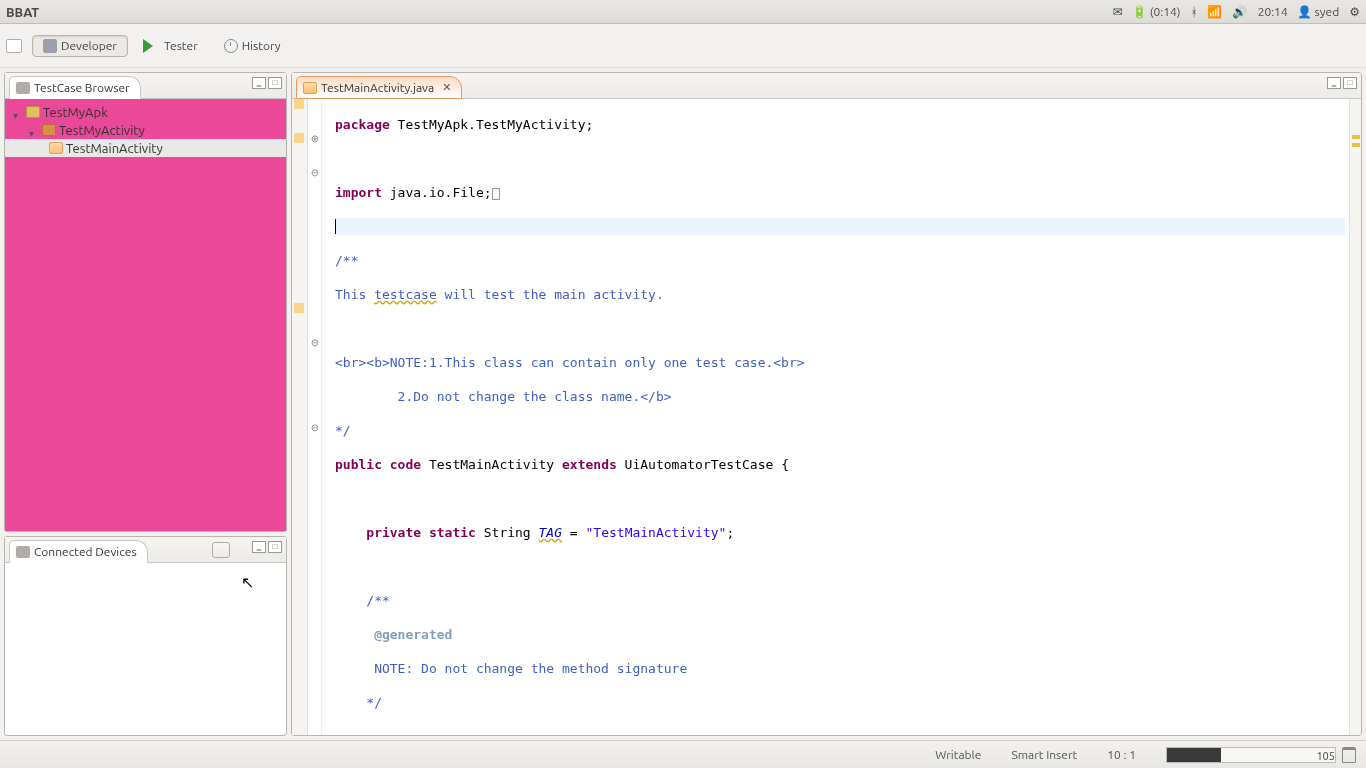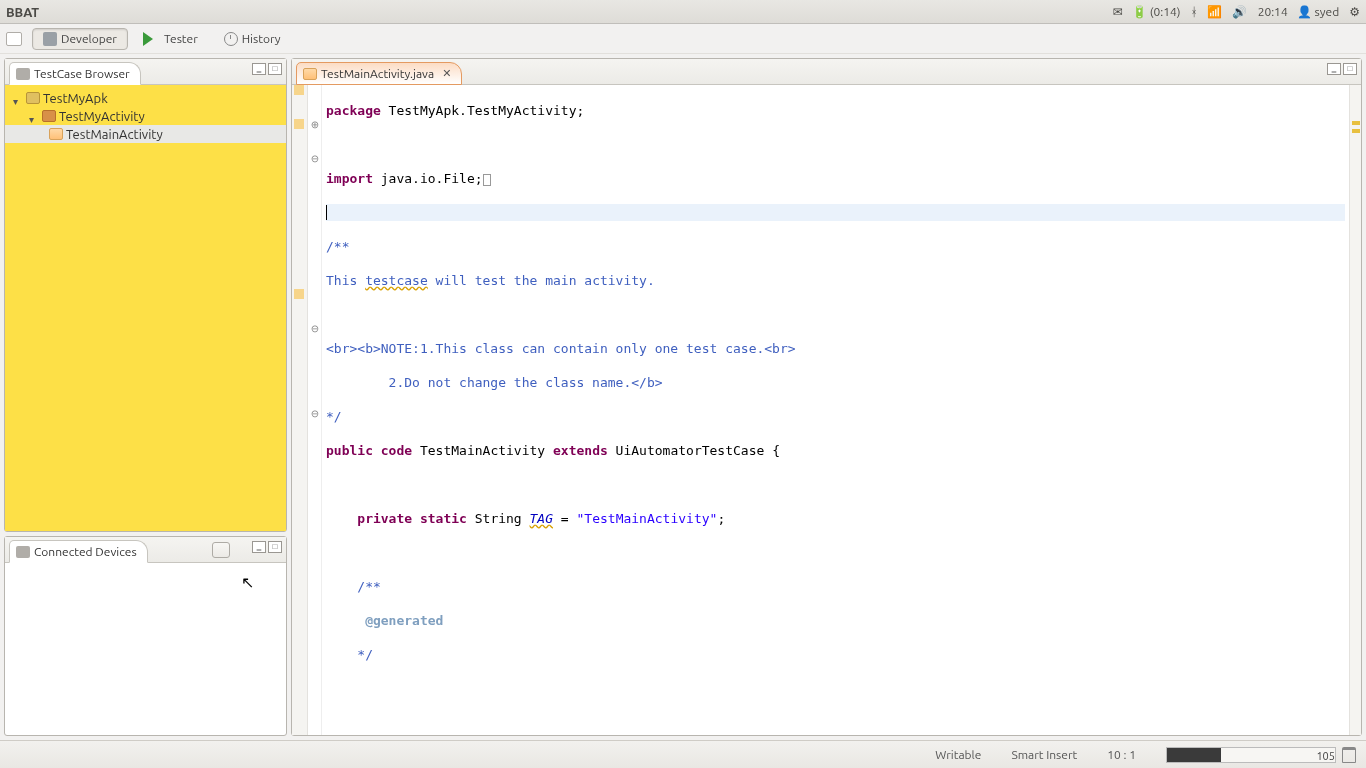--- a/index.html
+++ b/index.html
@@ -23,21 +23,21 @@
   align-items: center;
   padding: 0 6px;
   gap: 12px;
 }
 .menubar .title { font-weight: bold; font-size: 13px; color: #4b4a46; }
 .menubar .spacer { flex: 1; }
 .menubar .tray { display: flex; align-items: center; gap: 10px; font-size: 12px; color: #4b4a46; }
 .menubar .tray .item { display: flex; align-items: center; gap: 2px; }
 
 .perspective-bar {
-  height: 30px;
+  height: 44px;
   display: flex;
   align-items: center;
   padding: 2px 6px;
   gap: 4px;
   background: #f2f1f0;
   border-bottom: 1px solid #e2e0dc;
 }
 .persp-btn {
   display: flex;
   align-items: center;
@@ -112,21 +112,21 @@
   width: 14px;
   height: 12px;
   border: 1px solid #9a9792;
   background: #fff;
   font-size: 8px;
   line-height: 10px;
   text-align: center;
   color: #666;
   cursor: pointer;
 }
-.view-body { flex: 1; overflow: auto; background: #fde047; }
+.view-body { flex: 1; overflow: auto; background: #ec4899; }
 
 .tree { padding: 4px 0; font-size: 13px; color: #333; }
 .tree-item { display: flex; align-items: center; gap: 3px; padding: 2px 6px; white-space: nowrap; }
 .tree .lvl1 { padding-left: 8px; }
 .tree .lvl2 { padding-left: 24px; }
 .tree .lvl3 { padding-left: 44px; }
 .tree .disclo { width: 10px; height: 10px; display: inline-block; }
 .tree .disclo::before { content: "▾"; font-size: 10px; color: #555; }
 .tree .ticon { width: 14px; height: 12px; display: inline-block; border-radius: 2px; }
 .tree .ticon.pkg { background: #e0c060; border: 1px solid #b89438; }
@@ -161,20 +161,21 @@
 .editor-content {
   flex: 1;
   overflow: auto;
   font-family: "DejaVu Sans Mono", "Liberation Mono", monospace;
   font-size: 13px;
   line-height: 17px;
   white-space: pre;
   color: #000;
   padding: 0 4px;
   position: relative;
+  margin-left: 9px;
 }
 .overview-ruler {
   width: 12px;
   background: #f5f4f1;
   border-left: 1px solid #e4e2de;
   position: relative;
 }
 .overview-ruler .omark {
   position: absolute;
   left: 2px;
@@ -378,20 +379,21 @@
 <div class="code-line"></div>
 <div class="code-line"><span class="jd">&lt;br&gt;&lt;b&gt;NOTE:1.This class can contain only one test case.&lt;br&gt;</span></div>
 <div class="code-line"><span class="jd">        2.Do not change the class name.&lt;/b&gt;</span></div>
 <div class="code-line"><span class="jd">*/</span></div>
 <div class="code-line"><span class="kw">public</span> <span class="kw">code</span><span> TestMainActivity </span><span class="kw">extends</span><span> UiAutomatorTestCase {</span></div>
 <div class="code-line"></div>
 <div class="code-line">    <span class="kw">private</span> <span class="kw">static</span><span> String </span><span class="fld squiggle">TAG</span><span> = </span><span class="st">"TestMainActivity"</span><span>;</span></div>
 <div class="code-line"></div>
 <div class="code-line">    <span class="jd">/**</span></div>
 <div class="code-line">     <span class="jdtag">@generated</span></div>
+<div class="code-line">     <span class="jd">NOTE: Do not change the method signature</span></div>
 <div class="code-line">    <span class="jd">*/</span></div>
 
 
 
 
 
 
 
 
 

